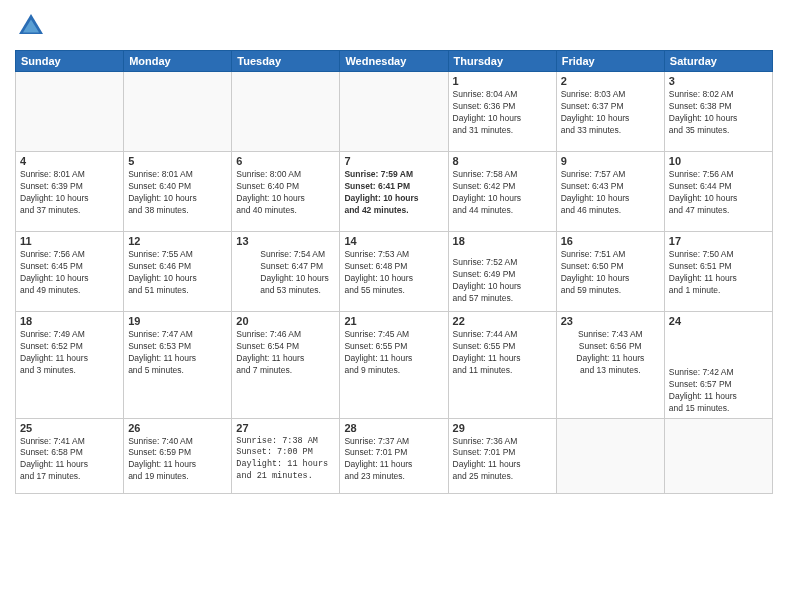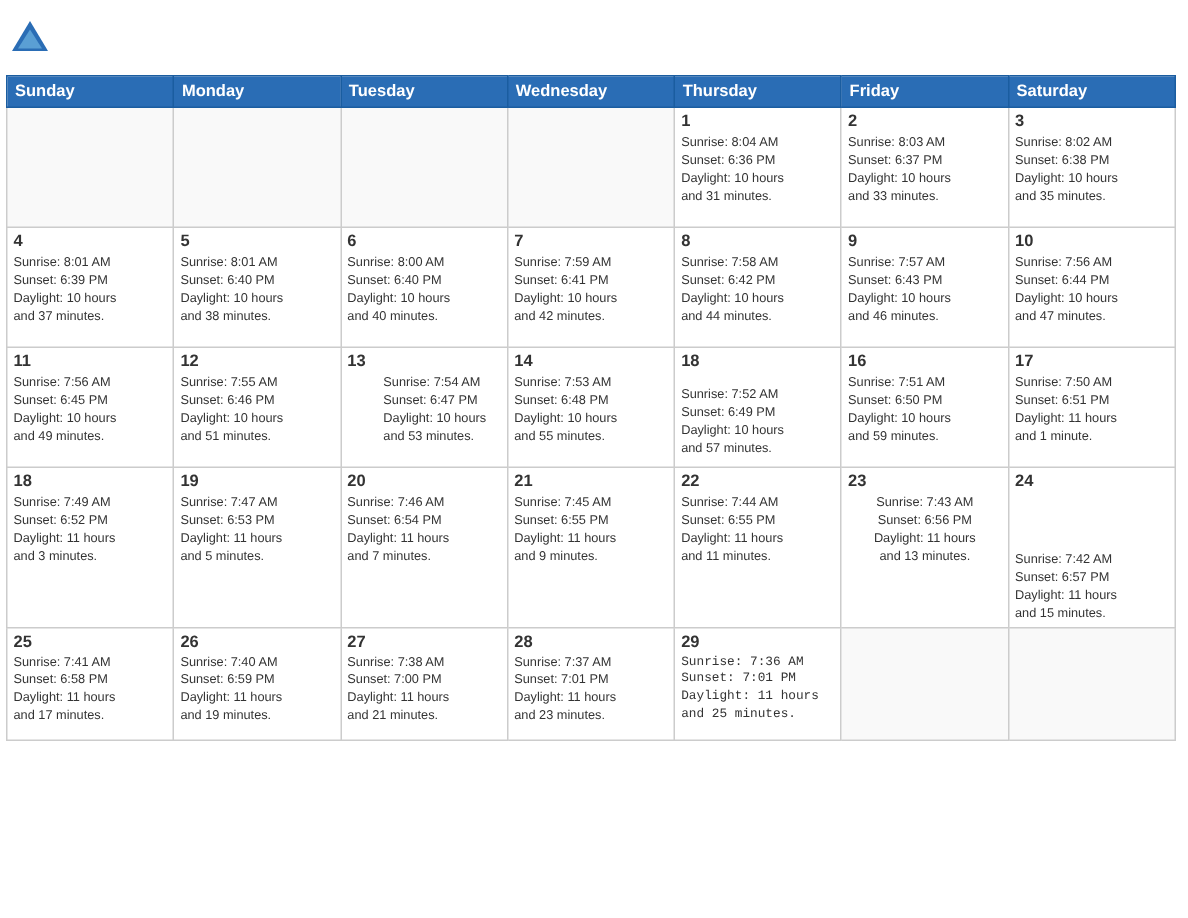--- a/index.html
+++ b/index.html
@@ -5,21 +5,21 @@
     * { box-sizing: border-box; margin: 0; padding: 0; }
     body {
       font-family: Arial, sans-serif;
       background: #fff;
       width: 792px;
       height: 612px;
       overflow: hidden;
     }
     .page {
       width: 788px;
-      padding: 10px 4px;
+      padding: 10px 15px;
     }
     .header {
       display: flex;
       justify-content: space-between;
       align-items: flex-start;
       margin-bottom: 8px;
     }
     .logo {
       display: flex;
       align-items: center;
@@ -177,21 +177,21 @@
           </td>
           <td>
             <div class="day-number">6</div>
             <div class="day-info" style="white-space: pre-line;">Sunrise: 8:00 AM
 Sunset: 6:40 PM
 Daylight: 10 hours
 and 40 minutes.</div>
           </td>
           <td>
             <div class="day-number">7</div>
-            <div class="day-info" style="white-space: pre-line;">Sunrise: 7:59 AM
+            <div class="day-info" style="white-space: pre-line; font-weight: bold;">Sunrise: 7:59 AM
 Sunset: 6:41 PM
 Daylight: 10 hours
 and 42 minutes.</div>
           </td>
           <td>
             <div class="day-number">8</div>
             <div class="day-info" style="white-space: pre-line;">Sunrise: 7:58 AM
 Sunset: 6:42 PM
 Daylight: 10 hours
 and 44 minutes.</div>
@@ -323,35 +323,35 @@
           </td>
           <td>
             <div class="day-number">26</div>
             <div class="day-info" style="white-space: pre-line;">Sunrise: 7:40 AM
 Sunset: 6:59 PM
 Daylight: 11 hours
 and 19 minutes.</div>
           </td>
           <td>
             <div class="day-number">27</div>
-            <div class="day-info" style="white-space: pre-line;">Sunrise: 7:38 AM
+            <div class="day-info" style="white-space: pre-line; font-family: Liberation Mono, monospace;">Sunrise: 7:38 AM
 Sunset: 7:00 PM
 Daylight: 11 hours
 and 21 minutes.</div>
           </td>
           <td>
             <div class="day-number">28</div>
             <div class="day-info" style="white-space: pre-line;">Sunrise: 7:37 AM
 Sunset: 7:01 PM
 Daylight: 11 hours
 and 23 minutes.</div>
           </td>
           <td>
             <div class="day-number">29</div>
-            <div class="day-info" style="white-space: pre-line; font-family: Liberation Mono, monospace;">Sunrise: 7:36 AM
+            <div class="day-info" style="white-space: pre-line;">Sunrise: 7:36 AM
 Sunset: 7:01 PM
 Daylight: 11 hours
 and 25 minutes.</div>
           </td>
           <td class="empty"></td>
           <td class="empty"></td>
         </tr>
       </tbody>
   </table>
 </div>

